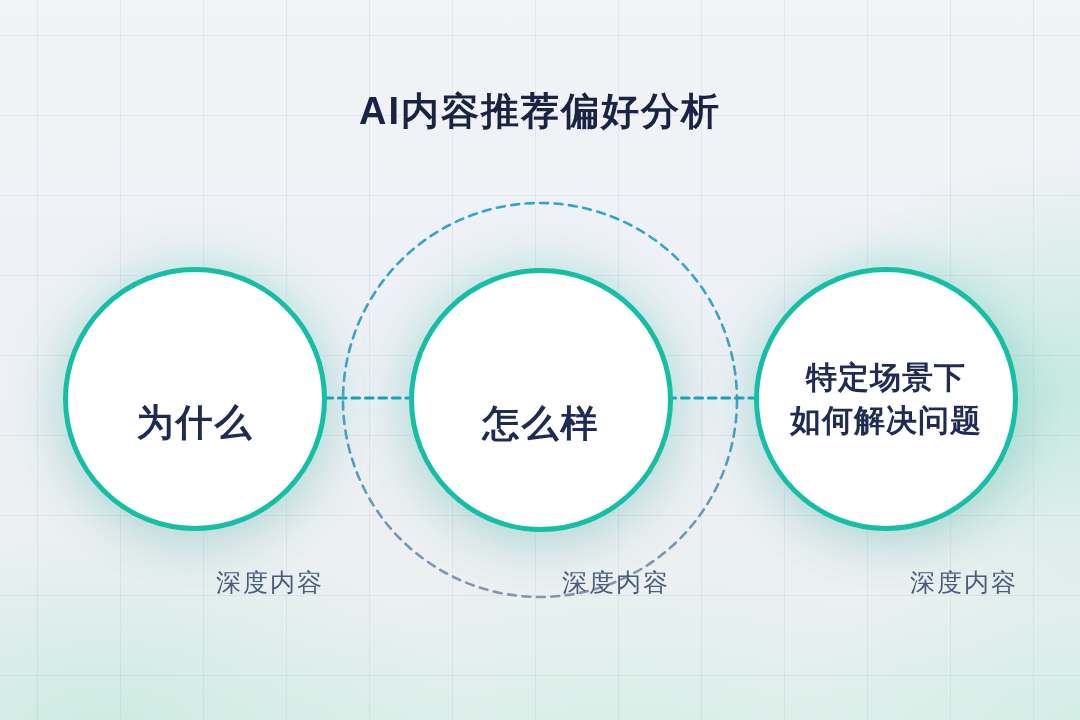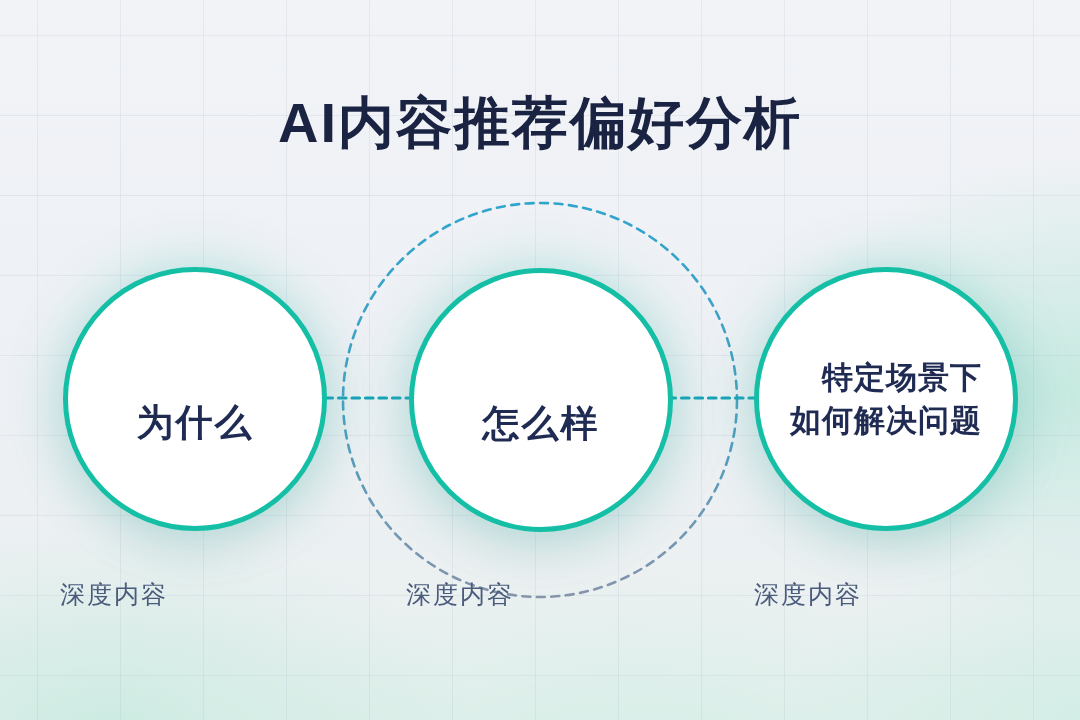--- a/index.html
+++ b/index.html
@@ -30,21 +30,21 @@
     background-size: 83px 80px;
     background-position: 37px 35px;
     z-index: 0;
   }
   .title {
     position: absolute;
     top: 86px;
     left: 0;
     width: 100%;
     text-align: center;
-    font-size: 56px;
+    font-size: 38px;
     font-weight: 900;
     letter-spacing: 2px;
     color: #1b2342;
     z-index: 3;
   }
   .connector-layer {
     position: absolute;
     left: 0;
     top: 0;
     z-index: 1;
@@ -66,26 +66,26 @@
   .node-circle .node-label {
     font-weight: 700;
     color: #1f2b52;
     white-space: pre-line;
     line-height: 1.4;
   }
   .circle-1 { left: 63px;  top: 267px; }
   .circle-2 { left: 409px; top: 268px; }
   .circle-3 { left: 754px; top: 267px; }
   .circle-1 .node-label, .circle-2 .node-label { font-size: 37px; letter-spacing: 2px; margin-top: 48px; }
-  .circle-3 .node-label { font-size: 31px; letter-spacing: 1px; text-align: right; }
+  .circle-3 .node-label { font-size: 31px; letter-spacing: 1px; }
   .caption {
     position: absolute;
     width: 264px;
-    top: 578px;
-    text-align: left;
+    top: 566px;
+    text-align: right;
     font-size: 25px;
     font-weight: 500;
     letter-spacing: 2px;
     color: #4a5b7c;
     z-index: 2;
   }
   .caption-1 { left: 60px; }
   .caption-2 { left: 406px; }
   .caption-3 { left: 754px; }
 </style>

